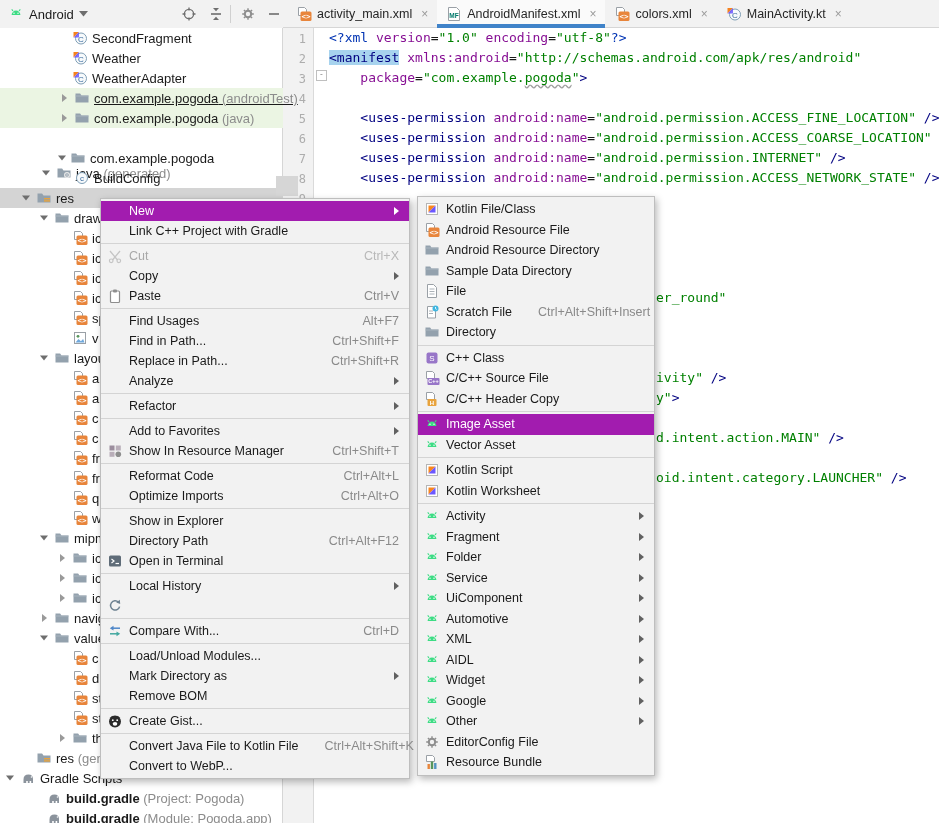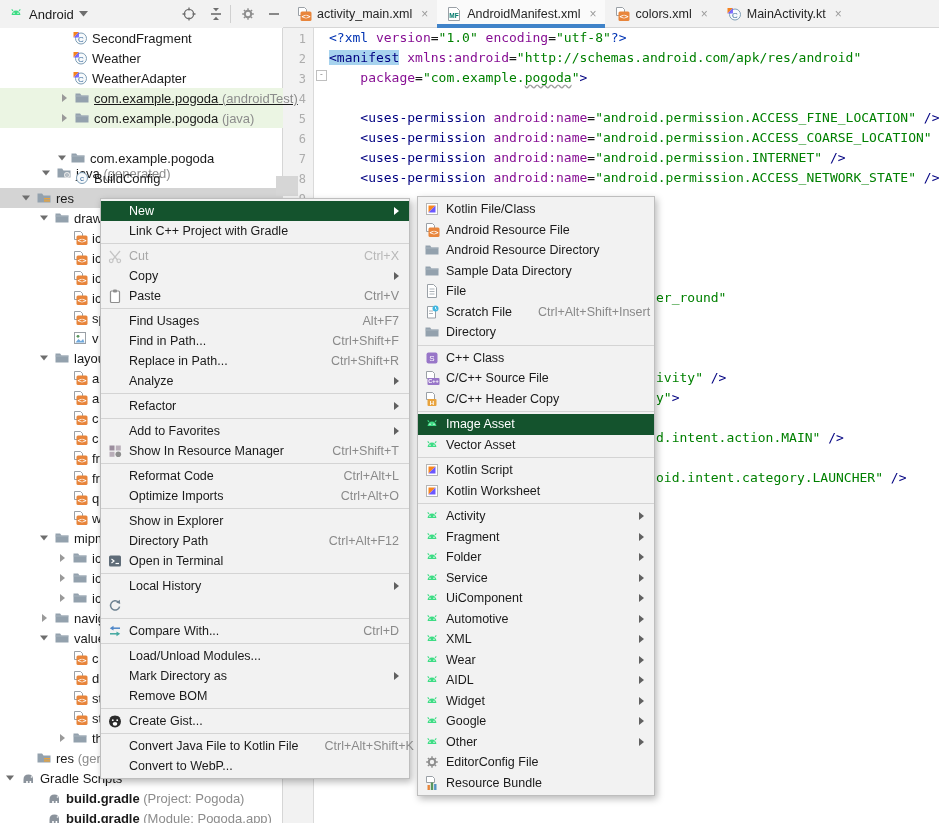--- a/index.html
+++ b/index.html
@@ -59,21 +59,21 @@
   .menu{position:absolute;background:#F2F2F2;border:1px solid #BEBEBE;
         box-shadow:2px 3px 7px rgba(0,0,0,.28);padding:2px 0;box-sizing:border-box;z-index:20;}
   .mi{display:flex;align-items:center;padding:0 10px 0 6px;font-size:12.5px;color:#1a1a1a;cursor:pointer;}
   #ctx .mi{height:20px;}
   #sub .mi{height:20.5px;}
   .mi .micon{width:17px;height:16px;margin-right:5px;flex:none;}
   .mi .mlabel{flex:1;white-space:nowrap;}
   .mi .mshort{color:#8A8A8A;margin-left:26px;white-space:nowrap;}
   .mi .marrow{width:0;height:0;border-left:5px solid #616161;border-top:4px solid transparent;
               border-bottom:4px solid transparent;margin-left:10px;flex:none;}
-  .mi.hl{background:#14532d;color:#fff;}
+  .mi.hl{background:#a21caf;color:#fff;}
   .mi.hl .marrow{border-left-color:#fff;}
   .mi.dis{color:#A8A8A8;}
   .mi.dis .mshort{color:#B8B8B8;}
   .mi.dis .micon{opacity:.55;}
   .msep{height:1px;background:#D4D4D4;margin:2px 0;}
 </style>
 </head>
 <body>
 
 <div id="app">
@@ -887,30 +887,20 @@
         <span class="mlabel">XML</span>
         <span class="marrow"></span>
       </div>
       <div class="mi">
         <span class="micon"><svg width="16" height="16" viewBox="0 0 16 16">
             <path d="M3.6 10 a4.4 4.4 0 0 1 8.8 0 z" fill="#3DDC84"></path>
             <circle cx="6" cy="8.2" r=".7" fill="#fff"></circle>
             <circle cx="10" cy="8.2" r=".7" fill="#fff"></circle>
             <path d="M5 6 L3.7 4.3 M11 6 L12.3 4.3" stroke="#3DDC84" stroke-width="1.1"></path>
           </svg></span>
-        <span class="mlabel">Wear</span>
-        <span class="marrow"></span>
-      </div>
-      <div class="mi">
-        <span class="micon"><svg width="16" height="16" viewBox="0 0 16 16">
-            <path d="M3.6 10 a4.4 4.4 0 0 1 8.8 0 z" fill="#3DDC84"></path>
-            <circle cx="6" cy="8.2" r=".7" fill="#fff"></circle>
-            <circle cx="10" cy="8.2" r=".7" fill="#fff"></circle>
-            <path d="M5 6 L3.7 4.3 M11 6 L12.3 4.3" stroke="#3DDC84" stroke-width="1.1"></path>
-          </svg></span>
         <span class="mlabel">AIDL</span>
         <span class="marrow"></span>
       </div>
       <div class="mi">
         <span class="micon"><svg width="16" height="16" viewBox="0 0 16 16">
             <path d="M3.6 10 a4.4 4.4 0 0 1 8.8 0 z" fill="#3DDC84"></path>
             <circle cx="6" cy="8.2" r=".7" fill="#fff"></circle>
             <circle cx="10" cy="8.2" r=".7" fill="#fff"></circle>
             <path d="M5 6 L3.7 4.3 M11 6 L12.3 4.3" stroke="#3DDC84" stroke-width="1.1"></path>
           </svg></span>

